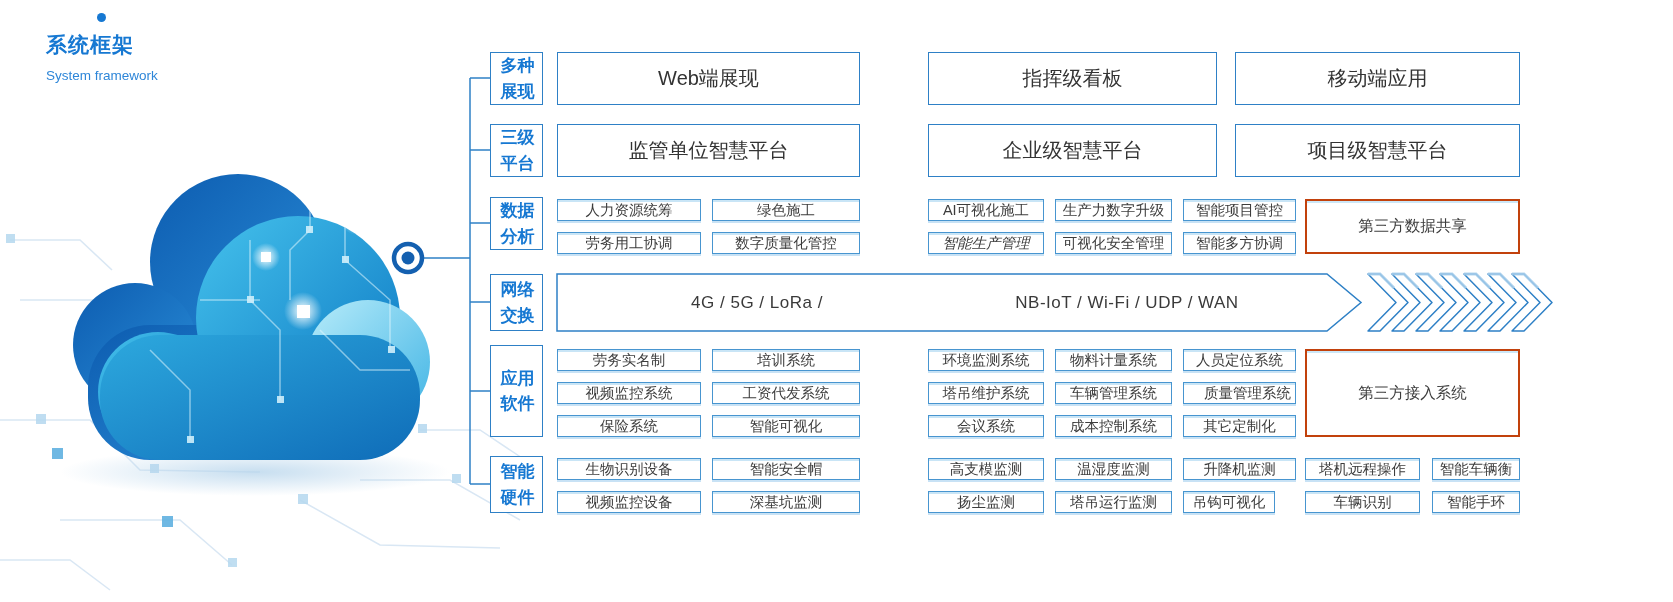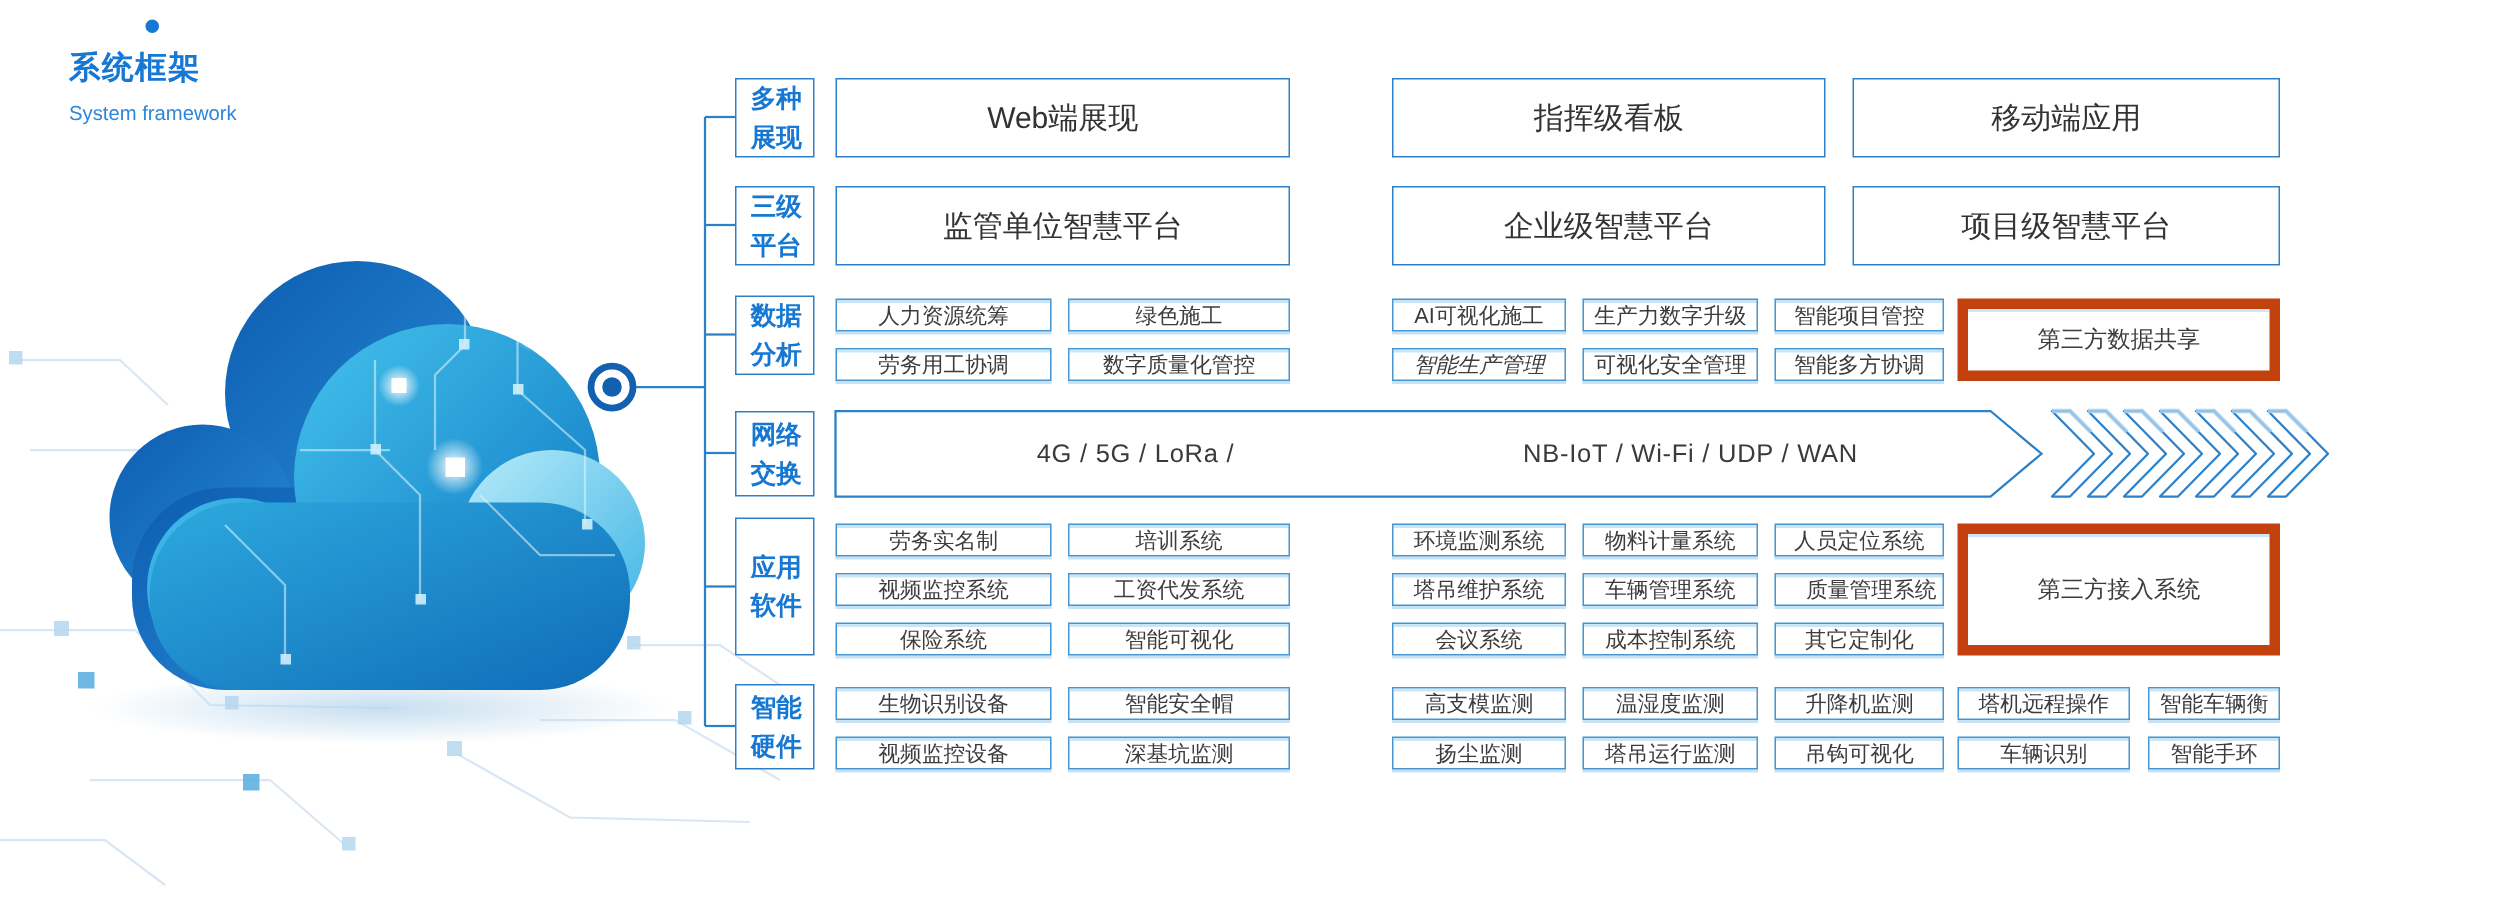--- a/index.html
+++ b/index.html
@@ -13,21 +13,21 @@
   .bigbox{position:absolute;background:#fff;border:1px solid #2e80c6;display:flex;align-items:center;
           justify-content:center;font-size:20px;color:#333;z-index:2;box-sizing:border-box;}
   .catbox{position:absolute;background:#fff;border:1.5px solid #2e80c6;display:flex;align-items:center;
           justify-content:center;text-align:right;color:#1678d2;font-weight:bold;font-size:17px;
           line-height:1.5;z-index:2;box-sizing:border-box;}
   .catbox span{display:block;width:36px;word-break:break-all;}
   .smallbox{position:absolute;background:#fff;border:1px solid #4795d0;
           box-shadow:0 2px 0 rgba(154,203,236,.55), inset 0 2px 0 rgba(198,228,246,.95);
           display:flex;align-items:center;justify-content:center;font-size:14.5px;color:#3c3c3c;
           z-index:2;box-sizing:border-box;white-space:nowrap;}
-  .tallbox{position:absolute;background:#fff;border:7px solid #c2410c;
+  .tallbox{position:absolute;background:#fff;border:2px solid #c2410c;
           box-shadow:inset 0 2px 0 rgba(198,228,246,.9);
           display:flex;align-items:center;justify-content:center;font-size:15.5px;color:#3c3c3c;
           z-index:2;box-sizing:border-box;}
   .nettext{position:absolute;top:274px;height:57px;display:flex;align-items:center;justify-content:center;
           font-size:17px;color:#3a3a3a;letter-spacing:.5px;z-index:3;}
 </style>
 </head>
 <body>
 
 <div class="canvas">
@@ -238,17 +238,17 @@
   <div class="smallbox" style="left:712px;top:458px;width:148px;height:22px;">智能安全帽</div>
   <div class="smallbox" style="left:928px;top:458px;width:116px;height:22px;">高支模监测</div>
   <div class="smallbox" style="left:1055px;top:458px;width:117px;height:22px;">温湿度监测</div>
   <div class="smallbox" style="left:1183px;top:458px;width:113px;height:22px;">升降机监测</div>
   <div class="smallbox" style="left:1305px;top:458px;width:115px;height:22px;">塔机远程操作</div>
   <div class="smallbox" style="left:1432px;top:458px;width:88px;height:22px;">智能车辆衡</div>
   <div class="smallbox" style="left:557px;top:491px;width:144px;height:22px;">视频监控设备</div>
   <div class="smallbox" style="left:712px;top:491px;width:148px;height:22px;">深基坑监测</div>
   <div class="smallbox" style="left:928px;top:491px;width:116px;height:22px;">扬尘监测</div>
   <div class="smallbox" style="left:1055px;top:491px;width:117px;height:22px;">塔吊运行监测</div>
-  <div class="smallbox" style="left:1183px;top:491px;width:113px;height:22px;">吊钩可视化</div>
+  <div class="smallbox" style="left:1183px;top:491px;width:92px;height:22px;">吊钩可视化</div>
   <div class="smallbox" style="left:1305px;top:491px;width:115px;height:22px;">车辆识别</div>
   <div class="smallbox" style="left:1432px;top:491px;width:88px;height:22px;">智能手环</div>
 
 </div>
 
 </body></html>

